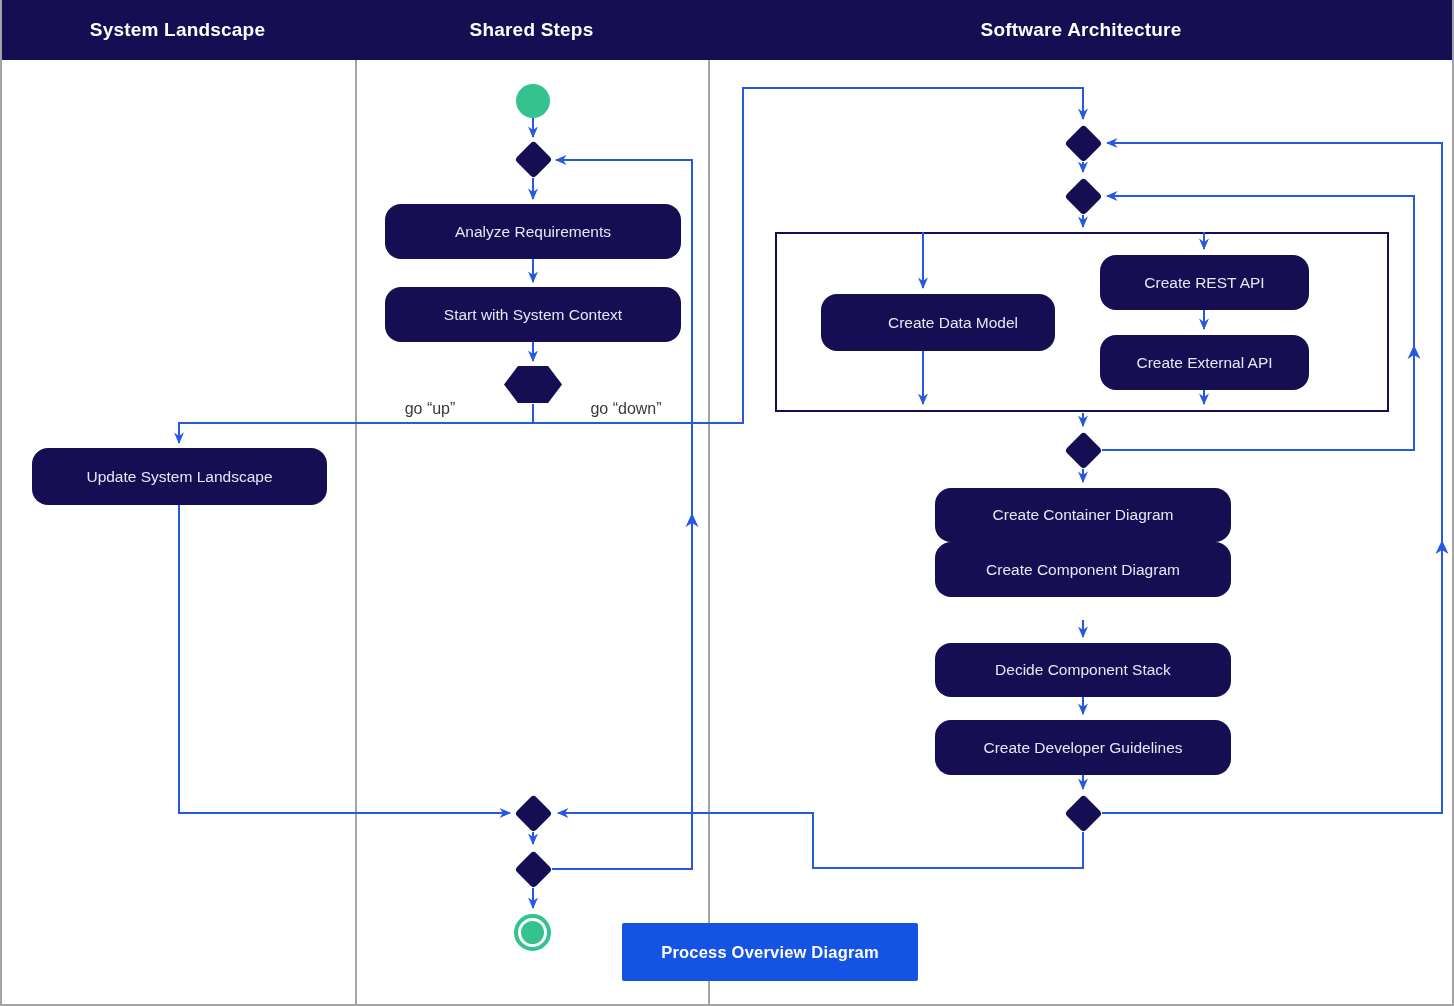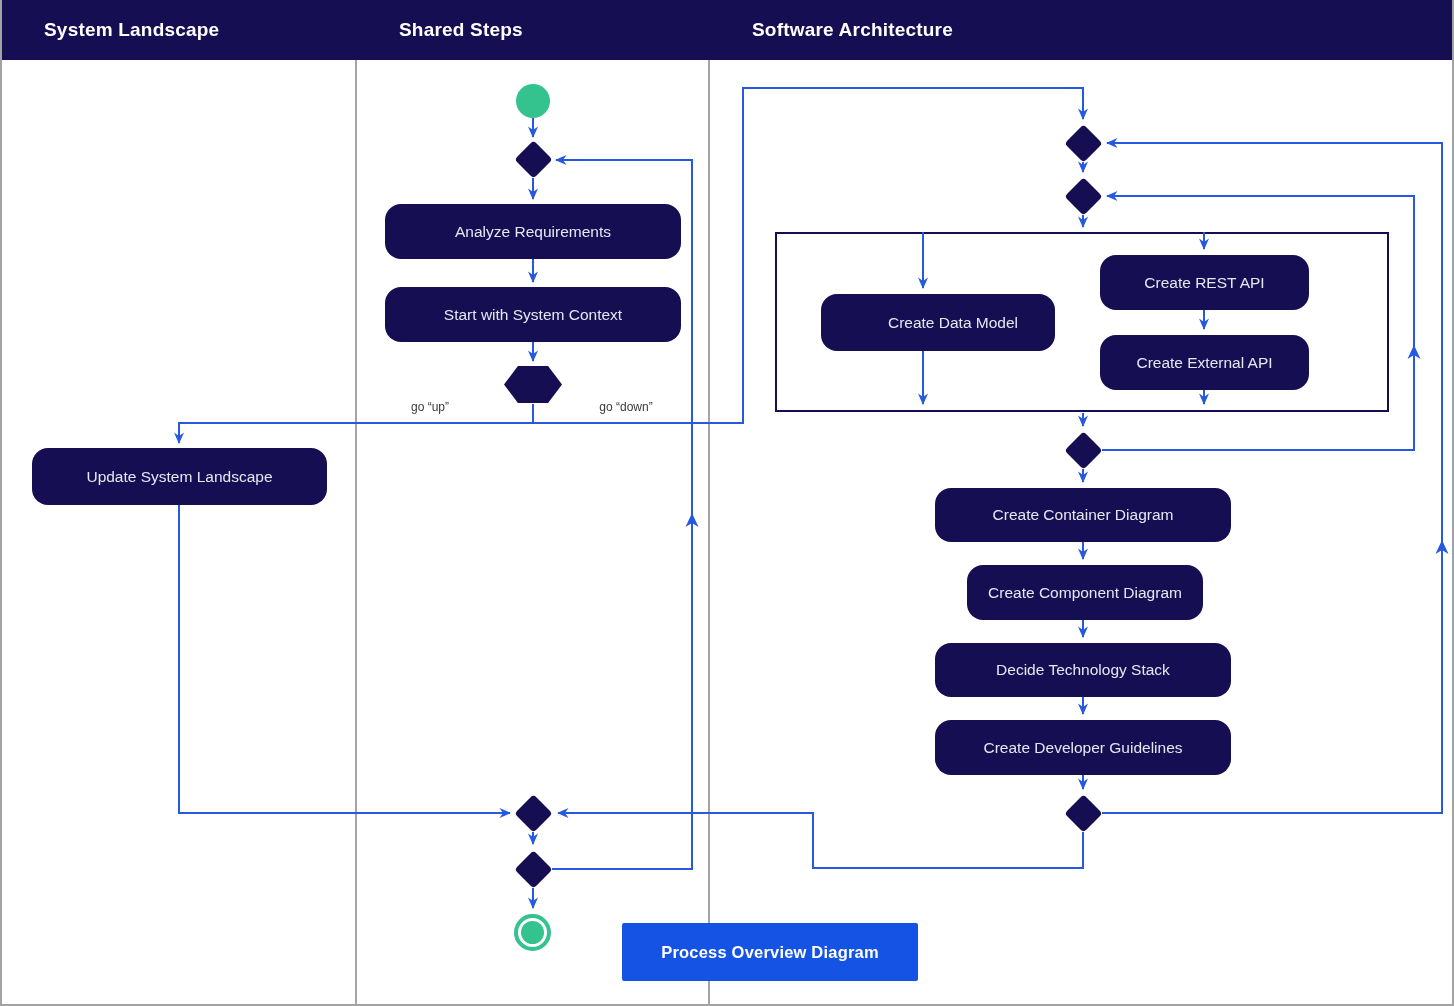--- a/index.html
+++ b/index.html
@@ -1,36 +1,36 @@
 <!DOCTYPE html>
 <html><head>
 <meta charset="utf-8">
 <style>
   html,body{margin:0;padding:0;background:#ffffff;font-family:"Liberation Sans",sans-serif;}
   .canvas{position:relative;width:1454px;height:1006px;background:#ffffff;overflow:hidden;
           border-left:2px solid #a3a3a3;border-right:2px solid #a3a3a3;border-bottom:2px solid #a3a3a3;
           box-sizing:border-box;}
   .header{position:absolute;left:-2px;top:0;width:1454px;height:60px;background:#160e52;z-index:5;}
-  .lane-title{position:absolute;top:0;height:60px;line-height:60px;
-              color:#ffffff;font-weight:bold;font-size:19px;letter-spacing:.2px;margin-left:44px;}
+  .lane-title{position:absolute;top:0;height:60px;line-height:60px;text-align:center;
+              color:#ffffff;font-weight:bold;font-size:19px;letter-spacing:.2px;}
   .lane-line{position:absolute;top:60px;width:2px;height:946px;background:#a5a5a5;z-index:1;}
   .edges{position:absolute;left:0;top:0;z-index:2;}
   .node{position:absolute;background:#160e52;border-radius:16px;display:flex;align-items:center;
         justify-content:center;color:#e7e7f2;font-size:15.5px;z-index:3;text-align:center;}
   .diamond{position:absolute;width:27px;height:27px;background:#160e52;border-radius:4px;
            transform:rotate(45deg);z-index:3;}
   .hex{position:absolute;width:58px;height:37px;background:#160e52;z-index:3;
        clip-path:polygon(24% 0,76% 0,100% 50%,76% 100%,24% 100%,0 50%);}
   .start-circle{position:absolute;width:34px;height:34px;border-radius:50%;background:#34c28f;z-index:3;}
   .end-circle{position:absolute;width:37px;height:37px;border-radius:50%;border:4px solid #34c28f;
               background:#ffffff;box-sizing:border-box;display:flex;align-items:center;justify-content:center;z-index:3;}
   .end-circle .inner{width:23px;height:23px;border-radius:50%;background:#34c28f;}
   .fork-frame{position:absolute;left:773px;top:232px;width:614px;height:180px;
               border:2px solid #160e52;box-sizing:border-box;background:transparent;z-index:1;}
-  .edge-label{position:absolute;width:120px;text-align:center;font-size:12px;color:#3a3a3a;z-index:4;}
+  .edge-label{position:absolute;width:120px;text-align:center;font-size:16px;color:#3a3a3a;z-index:4;}
   .btn{position:absolute;left:620px;top:923px;width:296px;height:58px;background:#1553e4;
        border-radius:2px;border:none;color:#ffffff;font-weight:bold;font-size:16.5px;
        font-family:"Liberation Sans",sans-serif;z-index:6;cursor:pointer;letter-spacing:.2px;}
 </style>
 </head>
 <body>
 
 <div class="canvas">
 
   <div class="header">
@@ -99,20 +99,20 @@
   <div class="node" style="left:30px;top:448px;width:295px;height:57px;">Update System Landscape</div>
 
   <div class="diamond" style="left:1067.5px;top:129.5px;"></div>
   <div class="diamond" style="left:1067.5px;top:182.5px;"></div>
   <div class="fork-frame"></div>
   <div class="node" style="left:819px;top:294px;width:204px;height:57px;padding-left:30px;">Create Data Model</div>
   <div class="node" style="left:1098px;top:255px;width:209px;height:55px;">Create REST API</div>
   <div class="node" style="left:1098px;top:335px;width:209px;height:55px;">Create External API</div>
   <div class="diamond" style="left:1067.5px;top:436.5px;"></div>
   <div class="node" style="left:933px;top:488px;width:296px;height:54px;">Create Container Diagram</div>
-  <div class="node" style="left:933px;top:565px;width:236px;height:55px;margin-left:32px;">Create Component Diagram</div>
-  <div class="node" style="left:933px;top:643px;width:296px;height:54px;">Decide Technology Stack</div>
+  <div class="node" style="left:933px;top:542px;width:296px;height:55px;">Create Component Diagram</div>
+  <div class="node" style="left:933px;top:643px;width:296px;height:54px;">Decide Component Stack</div>
   <div class="node" style="left:933px;top:720px;width:296px;height:55px;">Create Developer Guidelines</div>
   <div class="diamond" style="left:1067.5px;top:799.5px;"></div>
 
   <button class="btn">Process Overview Diagram</button>
 
 </div>
 
 </body></html>

